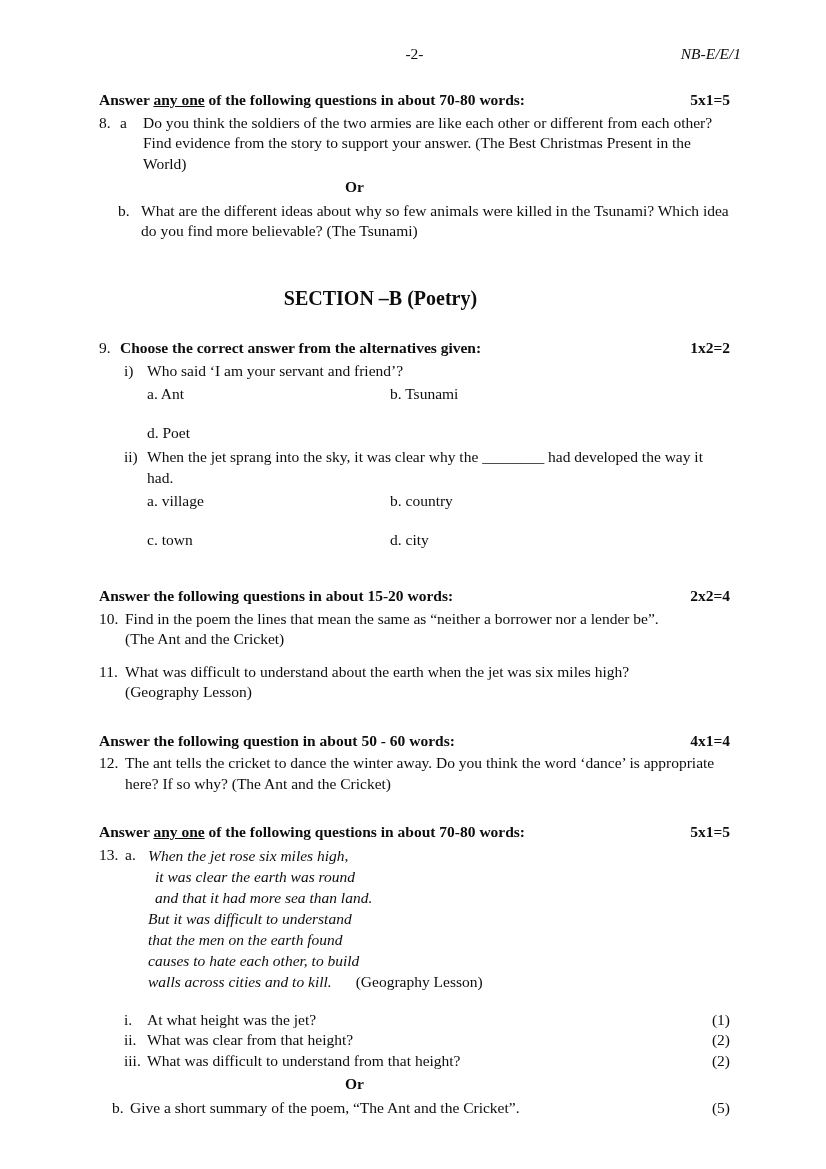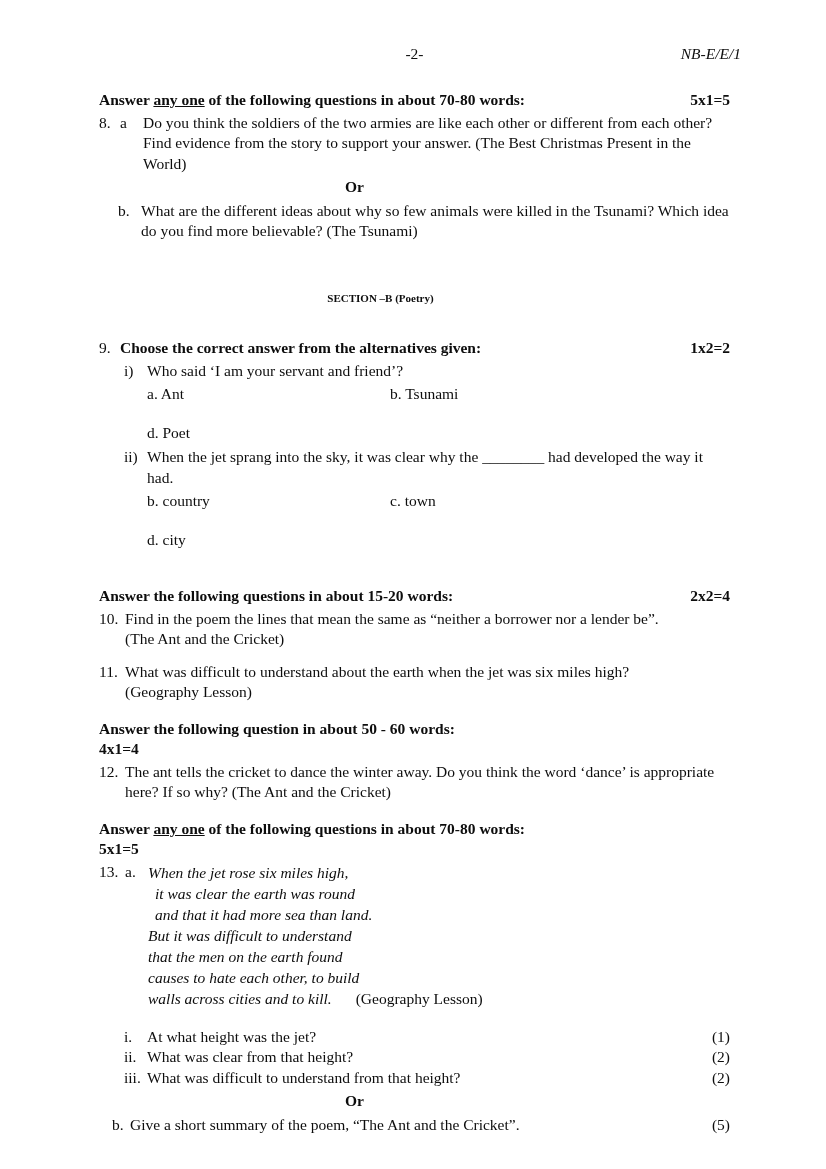--- a/index.html
+++ b/index.html
@@ -29,27 +29,27 @@
   .q { display: flex; align-items: flex-start; }
   .qnum1 { flex: 0 0 21px; }     
   .qnum2 { flex: 0 0 26px; }     
   .suba  { flex: 0 0 23px; }
   .qtext { flex: 1; }
 
   .mt2  { margin-top: 2px; }
   .mt4  { margin-top: 12px; }
   .mt18 { margin-top: 18px; }
   .mt25 { margin-top: 36px; }
-  .mt28 { margin-top: 16px; flex-direction: column; }
+  .mt28 { margin-top: 28px; }
   .mt30 { margin-top: 30px; }
   .mt46 { margin-top: 46px; }
 
   .or { text-align: center; font-weight: bold; position: relative; left: -60px; margin: 3px 0; }
 
-  .section-title { text-align: center; font-weight: bold; font-size: 11px; position: relative; left: -34px; }
+  .section-title { text-align: center; font-weight: bold; font-size: 20px; position: relative; left: -34px; }
 
   .b-row { margin-left: 19px; }
 
   .options {
     display: grid;
     grid-template-columns: 243px auto;
     row-gap: 18px;
     margin: 3px 0 4px 48px;
   }
 
@@ -121,20 +121,21 @@
       <span>a. Ant</span>
       <span>b. Tsunami</span>
       <span>d. Poet</span>
     </div>
 
     <div class="q ii-row">
       <span class="sub-ii">ii)</span>
       <div class="qtext">When the jet sprang into the sky, it was clear why the ________ had developed the way it had.</div>
     </div>
     <div class="options">
+      <span>a. village</span>
       <span>b. country</span>
       <span>c.  town</span>
       <span>d. city</span>
     </div>
 
     <div class="heading-row mt25">
       <div>Answer the following questions in about 15-20 words:</div>
       <div>2x2=4</div>
     </div>
 

